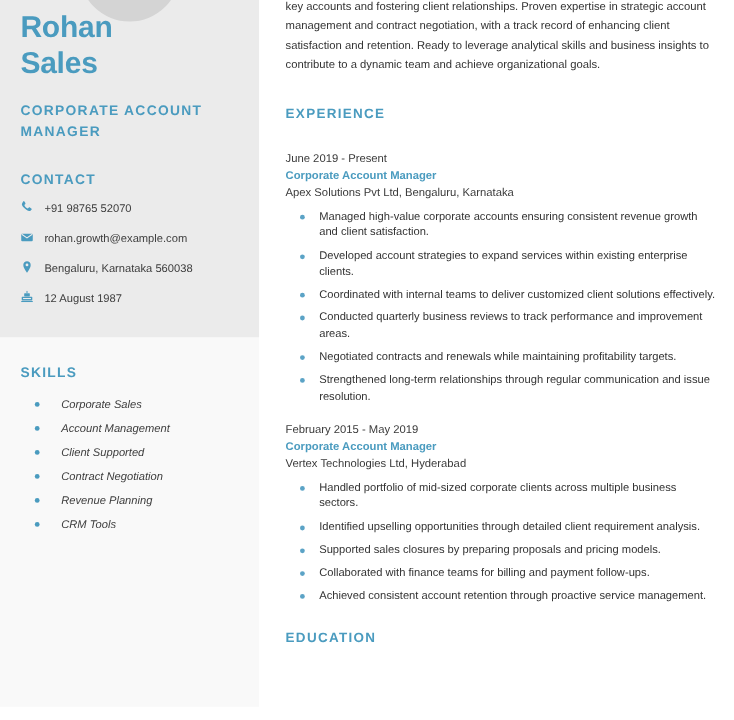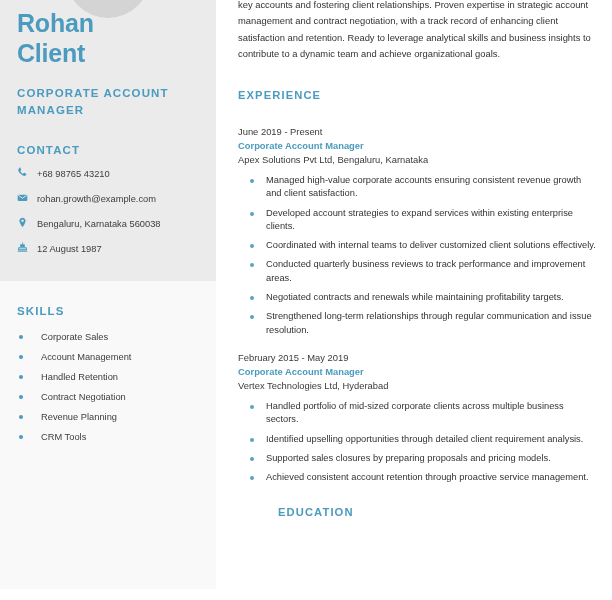--- a/index.html
+++ b/index.html
@@ -112,23 +112,24 @@
     padding-top: 1px;
   }
 
   .skills-title {
     position: absolute;
     left: 17px;
     top: 305px;
   }
   .skills-list {
     position: absolute;
-    left: 10px;
+    left: 20px;
     top: 329px;
     width: 192px;
+    font-style: italic;
   }
   .skill-row {
     display: flex;
     align-items: flex-start;
     height: 20px;
   }
   .skill-bullet {
     flex: 0 0 22px;
     display: flex;
     justify-content: flex-start;
@@ -216,50 +217,50 @@
     height: 4px;
     border-radius: 50%;
     background: #5ba3c6;
   }
   .bullet-text {
     font-size: 9.3px;
     color: #333333;
     line-height: 13.3px;
     flex: 1;
   }
-  .sec-education { margin-top: 22px; margin-left: 40px; }
+  .sec-education { margin-top: 22px; }
 </style>
 </head>
 <body>
 
 <div class="page">
 
   <div class="sidebar">
     <div class="sidebar-header-panel"></div>
 
     <div class="avatar"></div>
 
     <div class="name-block">
       <div class="name-line">Rohan</div>
-      <div class="name-line">Client</div>
+      <div class="name-line">Sales</div>
     </div>
 
     <div class="job-title">Corporate Account Manager</div>
 
     <div class="side-section-title contact-title">CONTACT</div>
 
     <div class="contact-list">
 
       <div class="contact-row">
         <span class="contact-icon">
           <svg width="11" height="11" viewBox="0 0 16 16" fill="#4a9bbf" aria-hidden="true">
             <path d="M3.2 1.2c.5-.5 1.3-.4 1.7.2l1.1 1.7c.3.5.2 1.1-.2 1.5l-.8.7c-.1.1-.2.3-.1.5.2.7.7 1.6 1.5 2.4.8.8 1.7 1.3 2.4 1.5.2.1.4 0 .5-.1l.7-.8c.4-.4 1-.5 1.5-.2l1.7 1.1c.6.4.7 1.2.2 1.7l-.9.9c-.5.5-1.2.7-1.9.6-1.6-.3-3.4-1.4-4.9-2.9C3.2 8.5 2.1 6.7 1.8 5.1c-.1-.7.1-1.4.6-1.9l.8-2z"></path>
           </svg>
         </span>
-        <span class="contact-text">+68 98765 43210</span>
+        <span class="contact-text">+91 98765 52070</span>
       </div>
 
       <div class="contact-row">
         <span class="contact-icon">
           <svg width="11" height="11" viewBox="0 0 16 16" fill="#4a9bbf" aria-hidden="true">
             <rect x="1" y="4" width="14" height="9" rx="1.2"></rect>
             <path d="M1.6 4.6l6.4 4.4 6.4-4.4" stroke="#ebebeb" stroke-width="1.3" fill="none"></path>
           </svg>
         </span>
         <span class="contact-text">rohan.growth@example.com</span>
@@ -302,21 +303,21 @@
       <div class="skill-row">
         <span class="skill-bullet">
             <i></i>
           </span>
         <span class="skill-text">Account Management</span>
       </div>
       <div class="skill-row">
         <span class="skill-bullet">
             <i></i>
           </span>
-        <span class="skill-text">Handled Retention</span>
+        <span class="skill-text">Client Supported</span>
       </div>
       <div class="skill-row">
         <span class="skill-bullet">
             <i></i>
           </span>
         <span class="skill-text">Contract Negotiation</span>
       </div>
       <div class="skill-row">
         <span class="skill-bullet">
             <i></i>
@@ -404,20 +405,26 @@
             <div class="bullet-row">
               <span class="bullet-dot">
                   <i></i>
                 </span>
               <span class="bullet-text">Supported sales closures by preparing proposals and pricing models.</span>
             </div>
             <div class="bullet-row">
               <span class="bullet-dot">
                   <i></i>
                 </span>
+              <span class="bullet-text">Collaborated with finance teams for billing and payment follow-ups.</span>
+            </div>
+            <div class="bullet-row">
+              <span class="bullet-dot">
+                  <i></i>
+                </span>
               <span class="bullet-text">Achieved consistent account retention through proactive service management.</span>
             </div>
           </div>
         </div>
       </div>
 
       <div class="sec-education">
         <div class="main-section-title">EDUCATION</div>
       </div>
 

